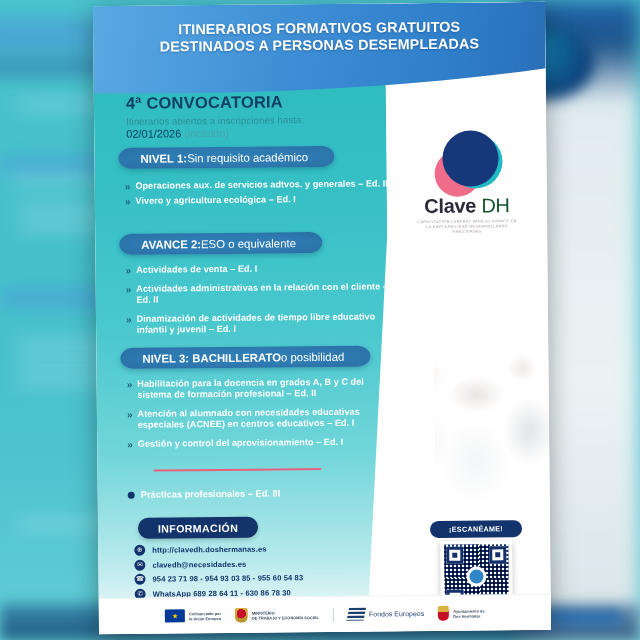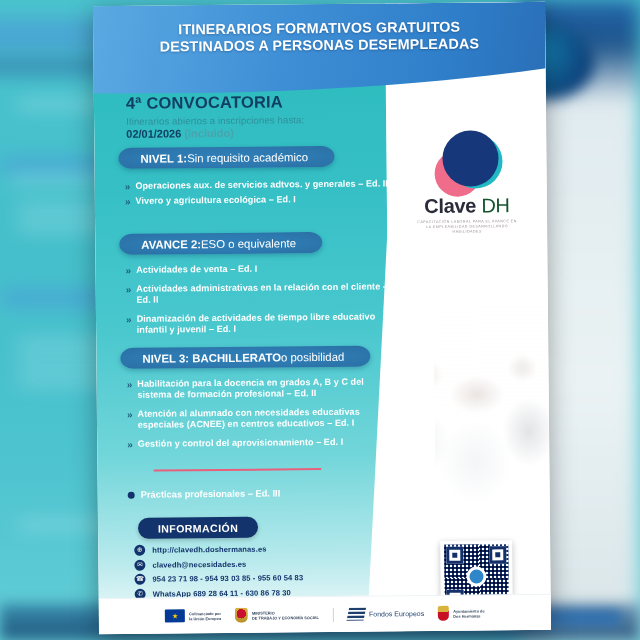--- a/index.html
+++ b/index.html
@@ -99,22 +99,22 @@
     text-shadow: 0 1px 2px rgba(0,40,80,.35);
     padding: 0 24px;
     z-index: 6;
   }
 
   
   .convo { position: absolute; left: 32px; top: 88px; width: 250px; z-index: 4;}
   .convo-title { color: #103f63; font-weight: bold; font-size: 16.5px; letter-spacing: .2px;}
   .convo-sub { color: #2f8f9b; font-size: 9.6px; margin-top: 3px; letter-spacing:.1px;}
   .convo-date { margin-top: 1px; font-size: 11px; color:#103f63;}
-  .convo-date b { font-weight: bold; margin-top: 45px; }
-  .convo-date span { color: #4aa3ad; font-weight: bold; }
+  .convo-date b { font-weight: normal; margin-top: 45px; }
+  .convo-date span { color: #4aa3ad; font-weight: normal; }
 
   
   .pill {
     position: absolute; z-index: 4;
     height: 21px; display:flex; align-items:center;
     padding: 0 26px 0 22px;
     color: #ffffff; font-weight: bold; font-size: 11.4px;
     background: radial-gradient(ellipse at 50% 50%, #2f7fb8 0%, #2d79b0 55%, #2a6fa4 100%);
     border-radius: 14px / 11px;
     box-shadow: 0 2px 5px rgba(10,60,95,.3);
@@ -387,20 +387,21 @@
       <span class="lm navy"></span>
     </div>
     <div class="logo-word">
       <span>Clave</span>
       <span class="dh">DH</span>
     </div>
     <div class="logo-tag">CAPACITACIÓN LABORAL PARA EL AVANCE EN LA EMPLEABILIDAD DESARROLLANDO HABILIDADES</div>
   </div>
 
 
+  <div class="scan-pill">¡ESCANÉAME!</div>
   <div class="qr-card">
     <div class="qr">
       <span class="qr-eye tl">
           <i></i>
         </span>
       <span class="qr-eye tr">
           <i></i>
         </span>
       <span class="qr-eye bl">
           <i></i>

